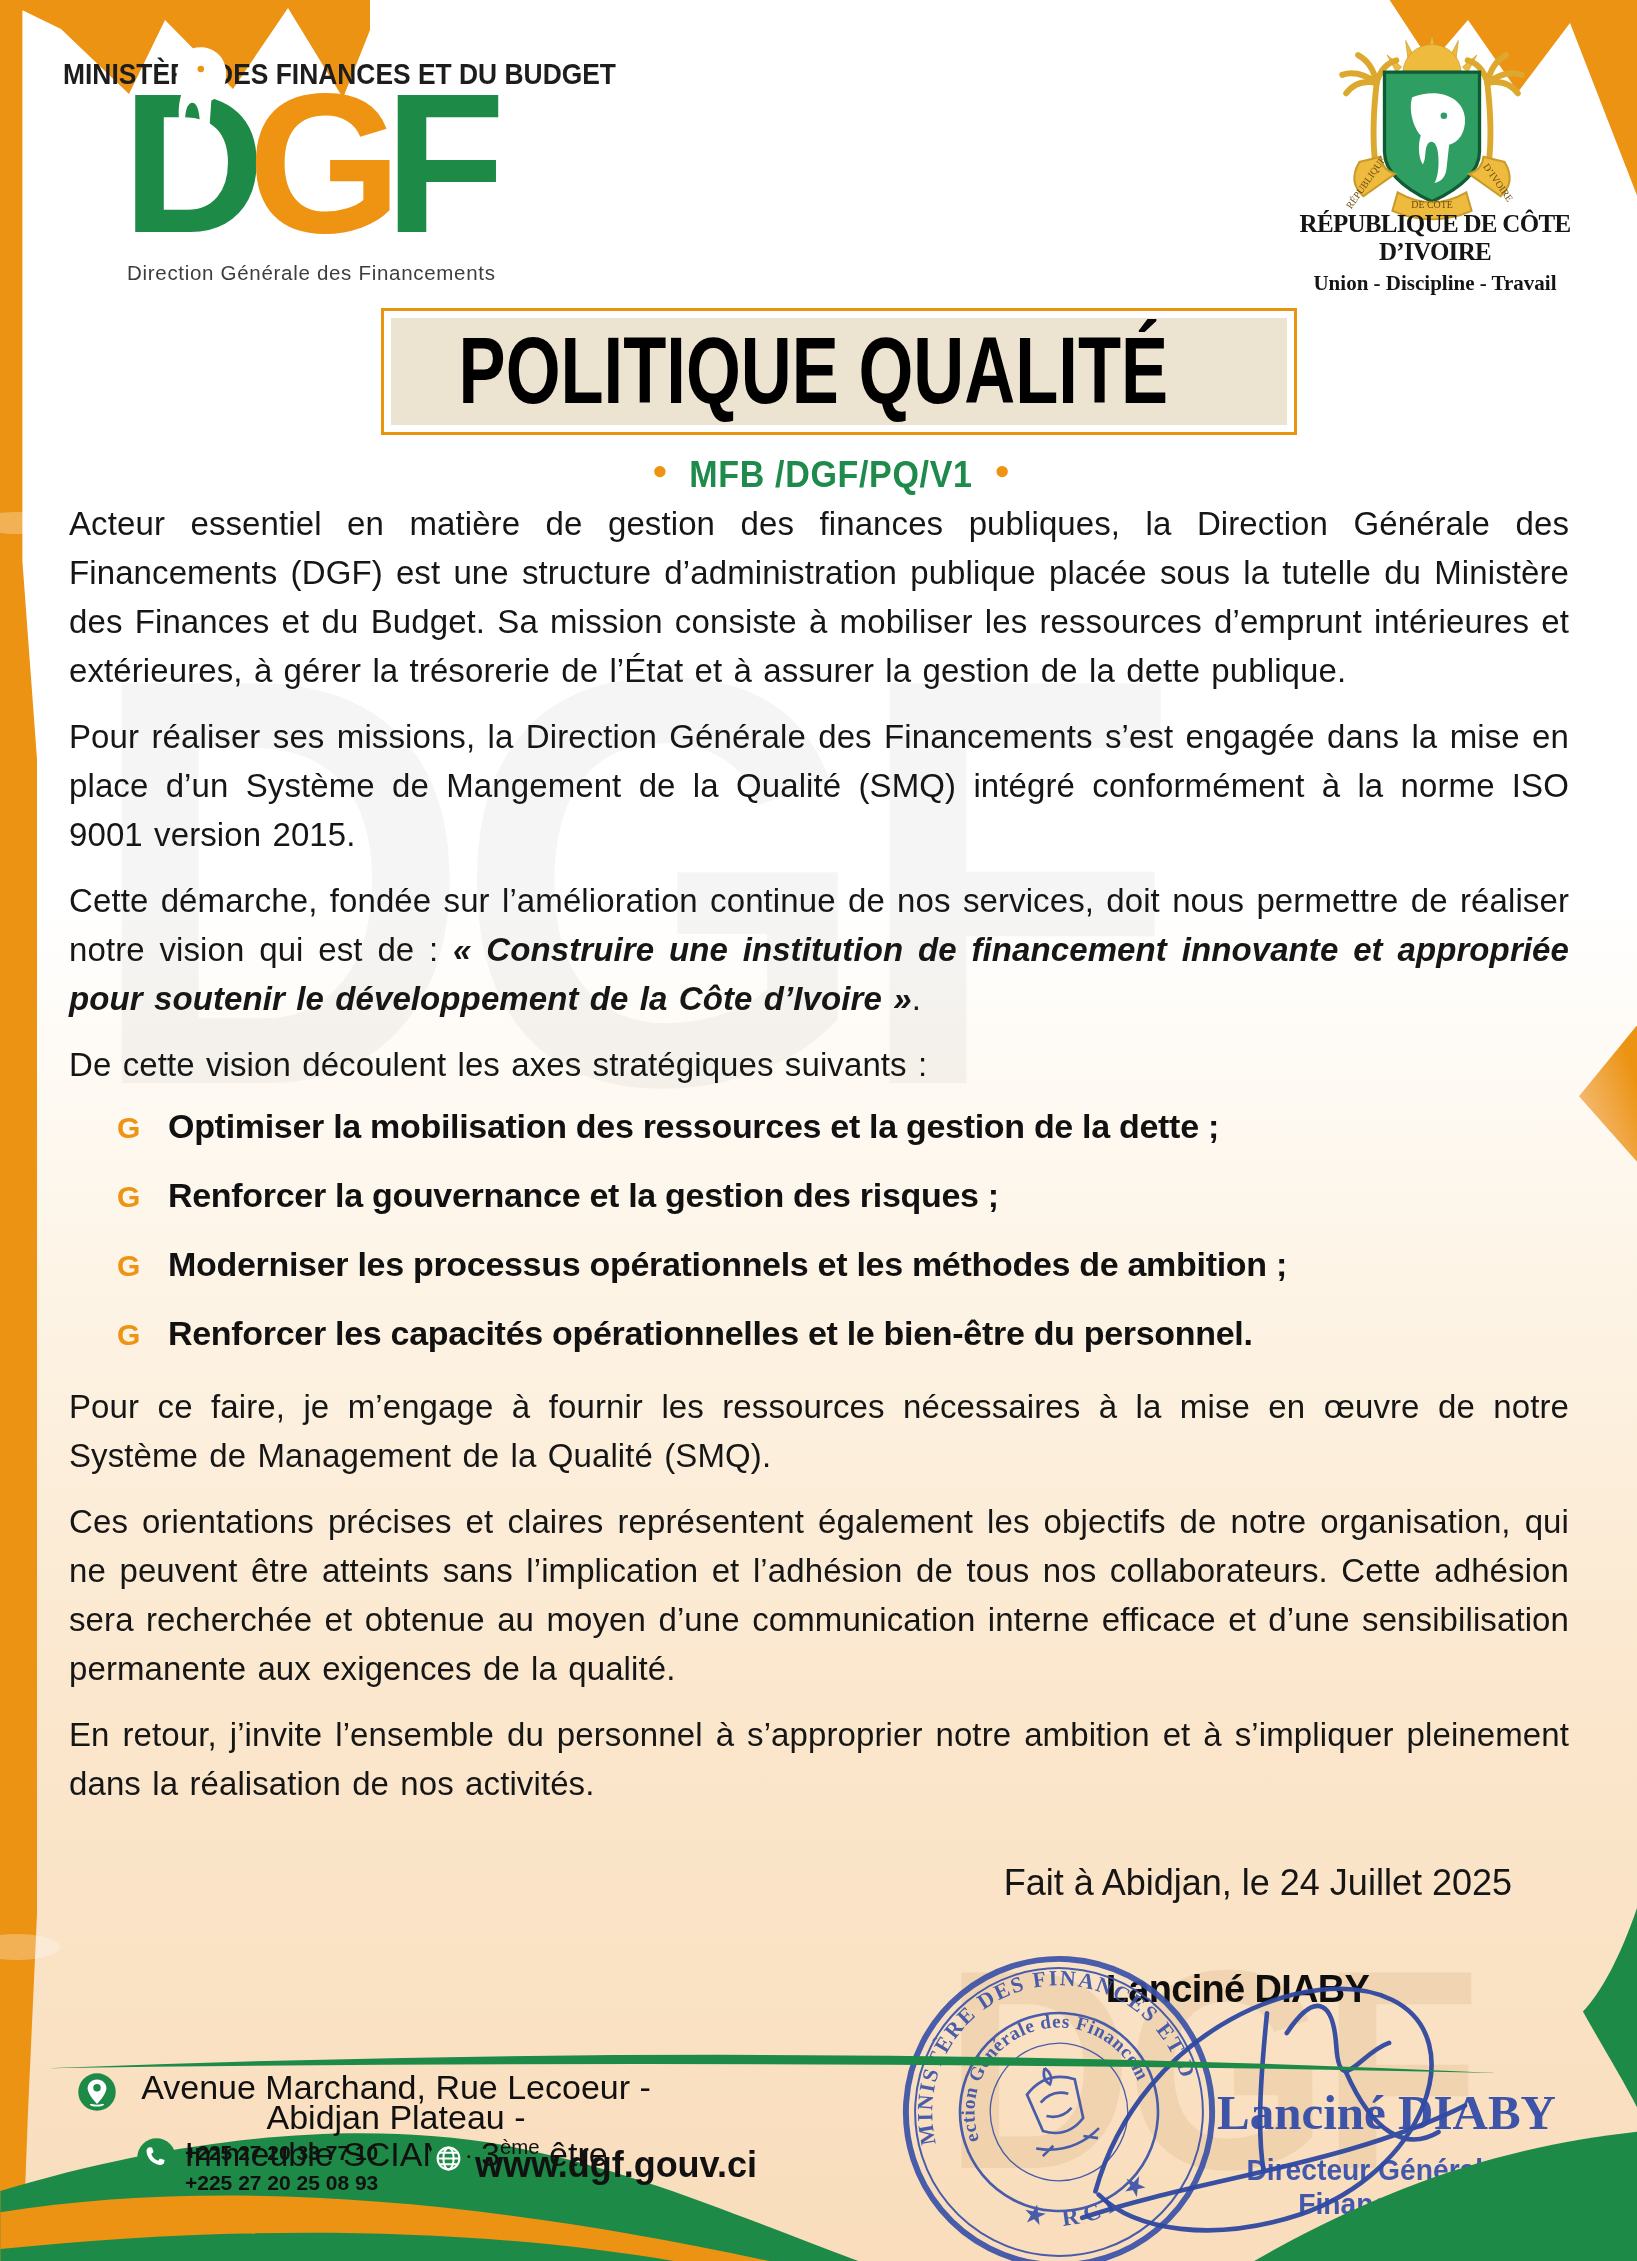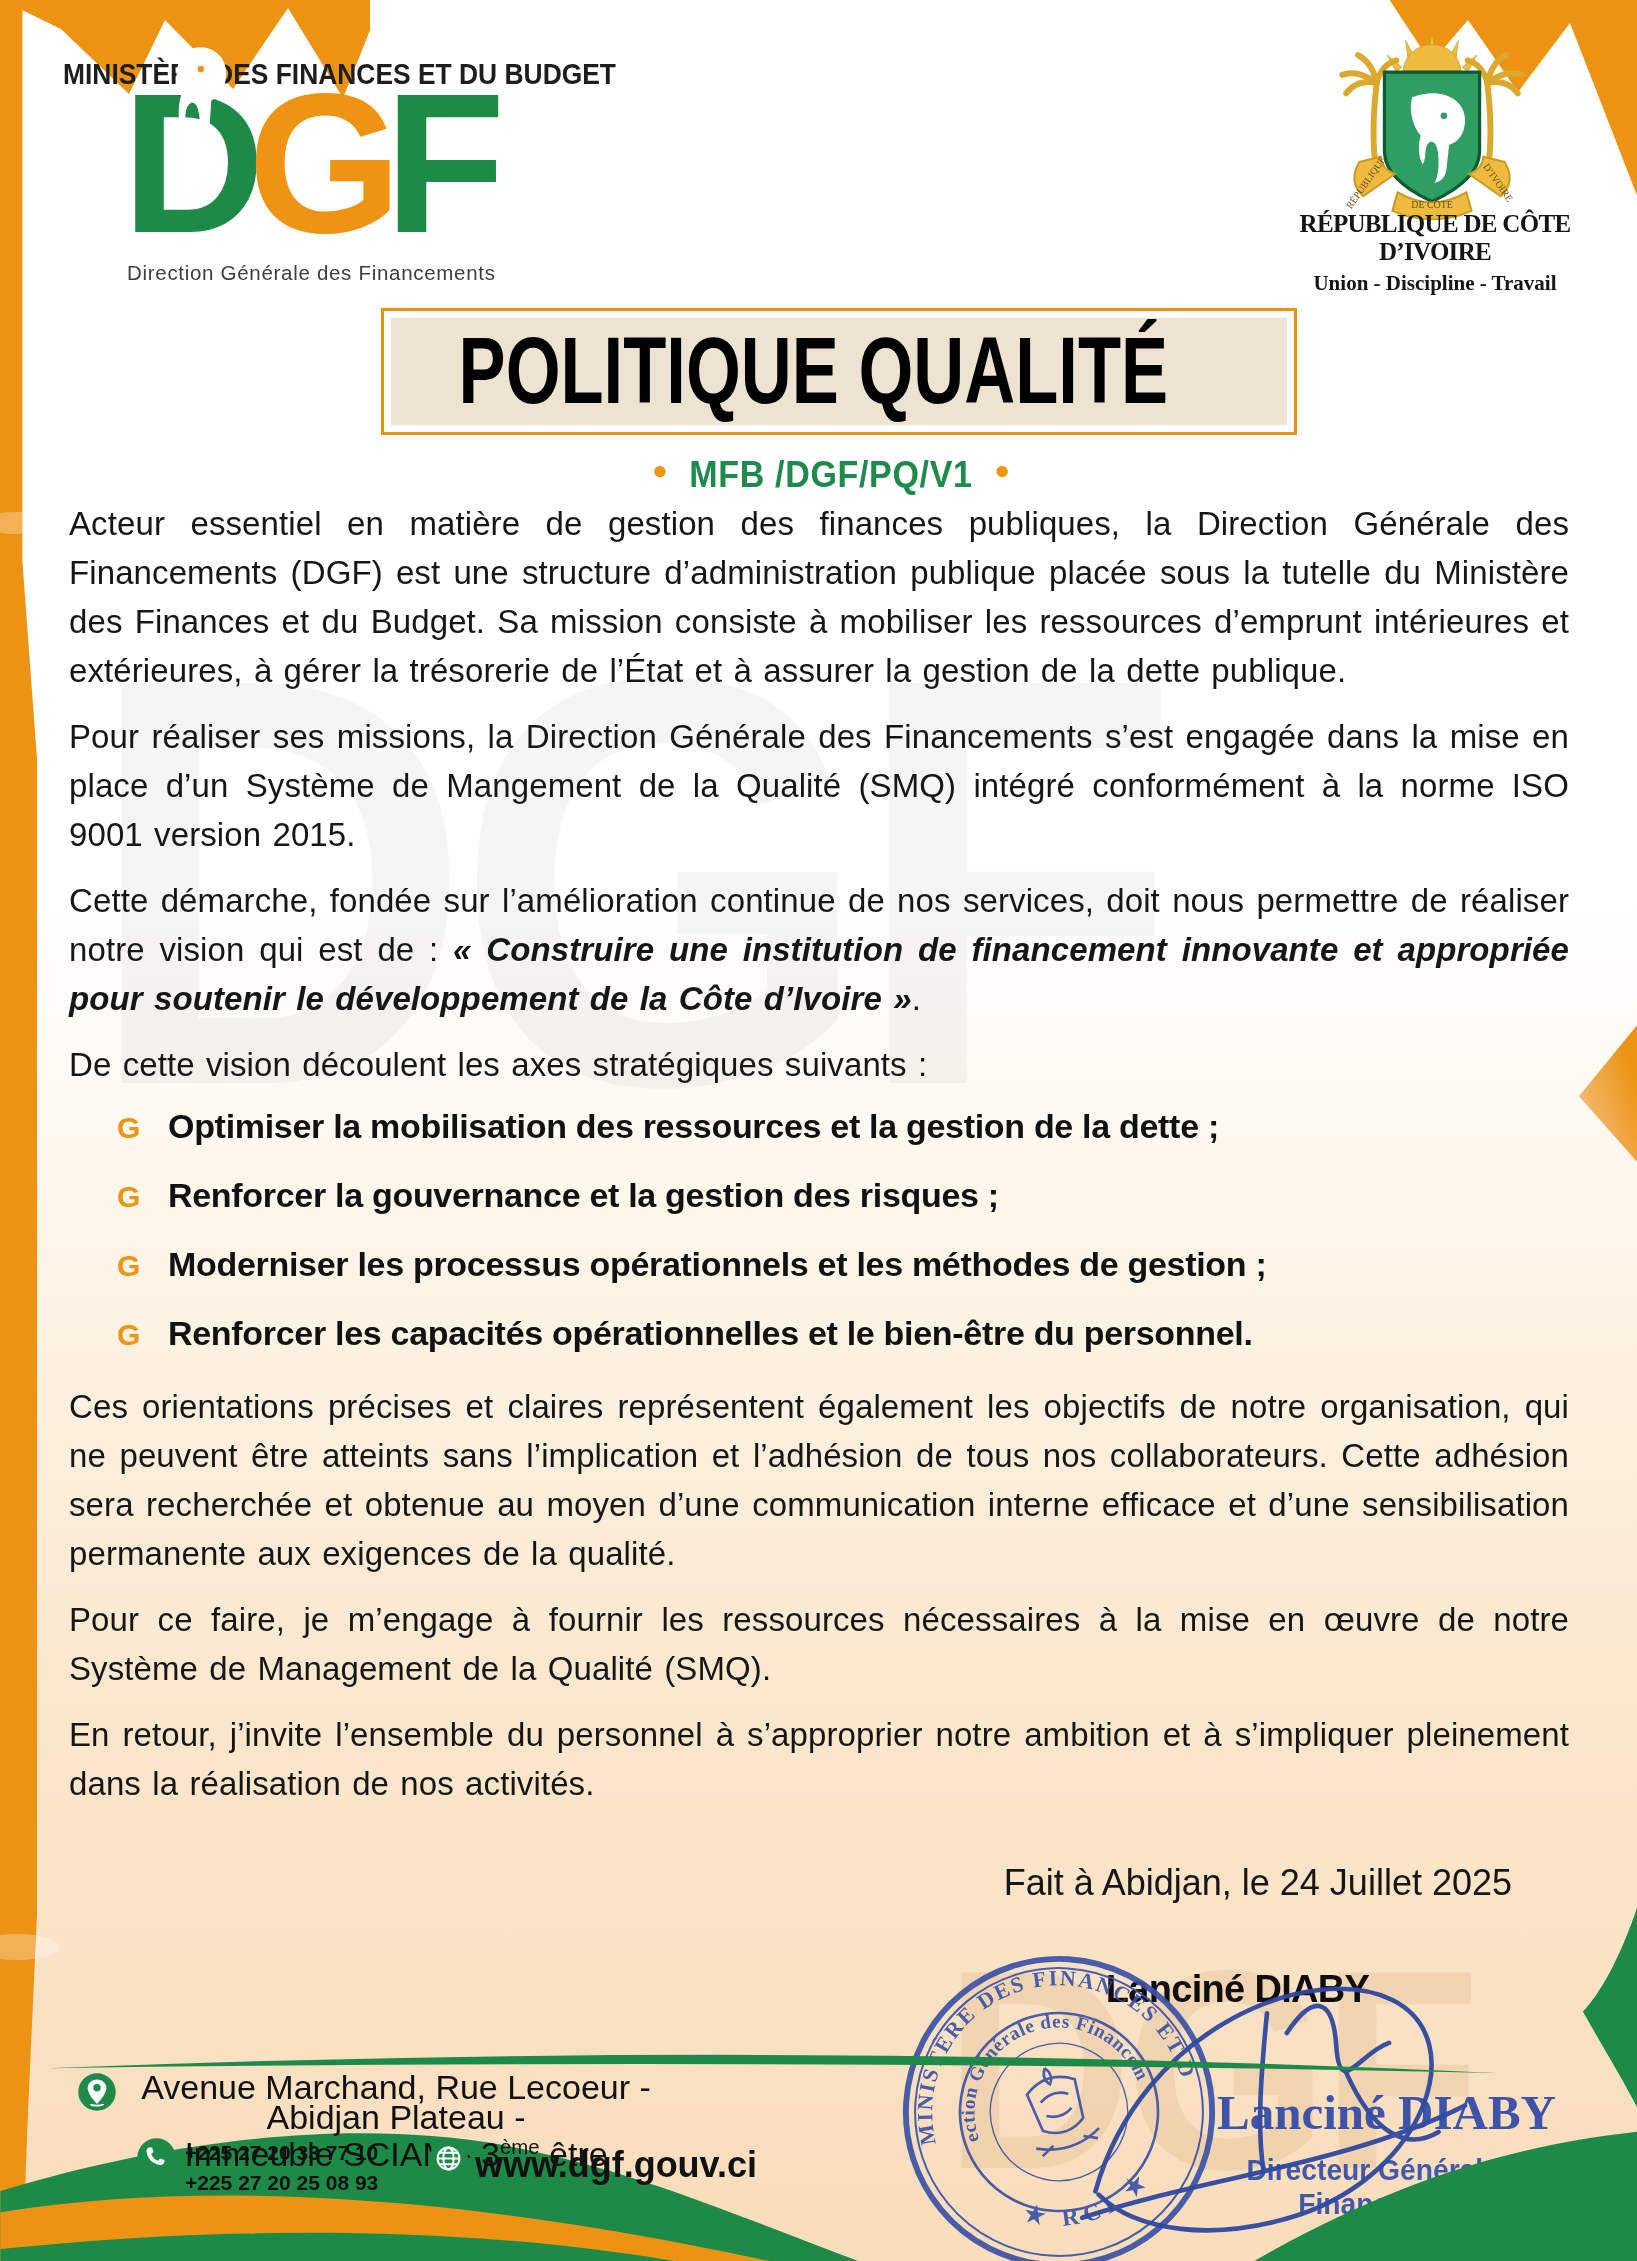--- a/index.html
+++ b/index.html
@@ -166,30 +166,30 @@
       <div class="axis">
         <span class="g-bullet">G</span>
         <span class="axis-text">Optimiser la mobilisation des ressources et la gestion de la dette ;</span>
       </div>
       <div class="axis">
         <span class="g-bullet">G</span>
         <span class="axis-text">Renforcer la gouvernance et la gestion des risques ;</span>
       </div>
       <div class="axis">
         <span class="g-bullet">G</span>
-        <span class="axis-text">Moderniser les processus opérationnels et les méthodes de gestion ;</span>
+        <span class="axis-text">Moderniser les processus opérationnels et les méthodes de ambition ;</span>
       </div>
       <div class="axis">
         <span class="g-bullet">G</span>
         <span class="axis-text">Renforcer les capacités opérationnelles et le bien-être du personnel.</span>
       </div>
     </div>
 
+    <p>Pour ce faire, je m’engage à fournir les ressources nécessaires à la mise en œuvre de notre Système de Management de la Qualité (SMQ).</p>
     <p>Ces orientations précises et claires représentent également les objectifs de notre organisation, qui ne peuvent être atteints sans l’implication et l’adhésion de tous nos collaborateurs. Cette adhésion sera recherchée et obtenue au moyen d’une communication interne efficace et d’une sensibilisation permanente aux exigences de la qualité.</p>
-    <p>Pour ce faire, je m’engage à fournir les ressources nécessaires à la mise en œuvre de notre Système de Management de la Qualité (SMQ).</p>
     <p>En retour, j’invite l’ensemble du personnel à s’approprier notre ambition et à s’impliquer pleinement dans la réalisation de nos activités.</p>
   </div>
 
   <div class="dateline">Fait à Abidjan, le 24 Juillet 2025</div>
   <div class="signer-name">Lanciné DIABY</div>
 
   <svg class="stamp" width="330" height="330" viewBox="0 0 500 500">
     <g fill="none" stroke="#3a52a8">
       <circle cx="250" cy="250" r="232" stroke-width="9"></circle>
       <circle cx="250" cy="250" r="218" stroke-width="3"></circle>

